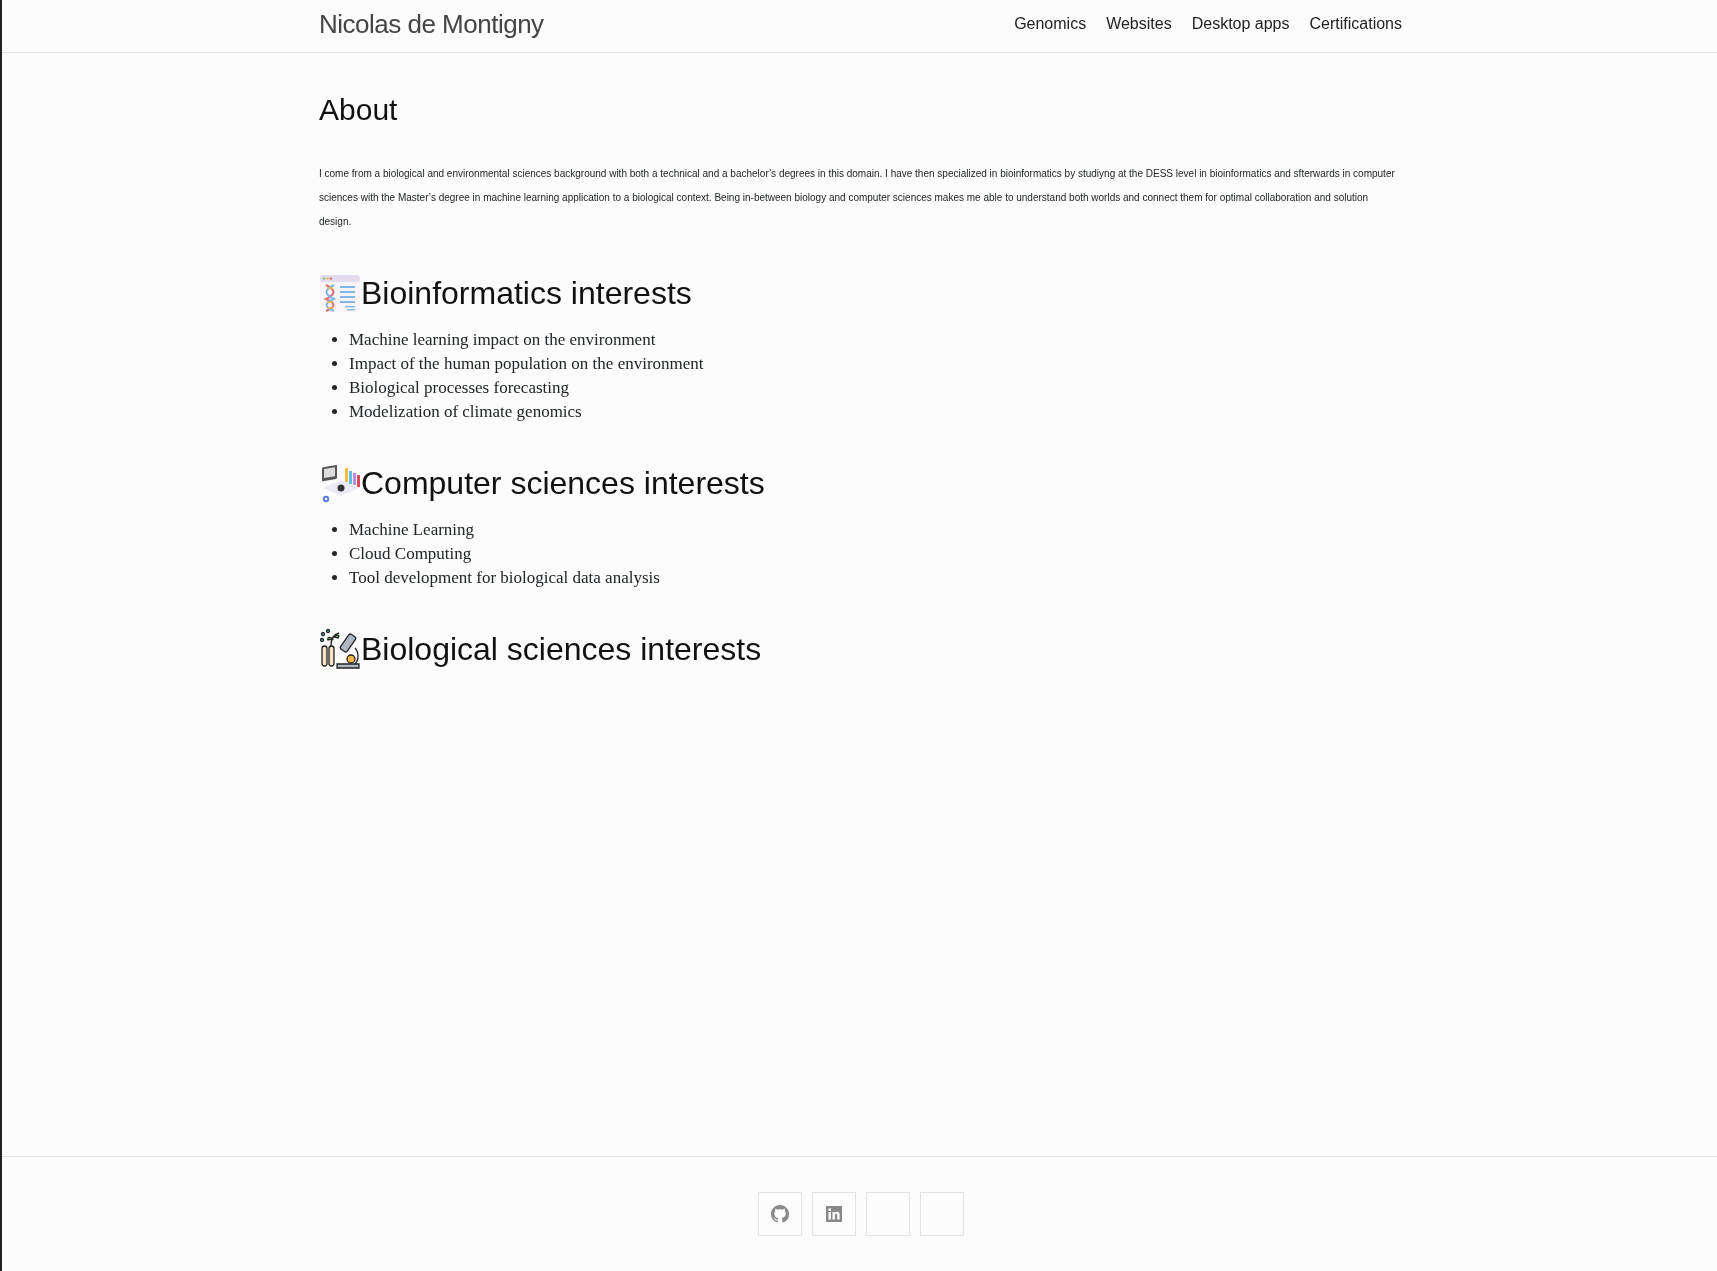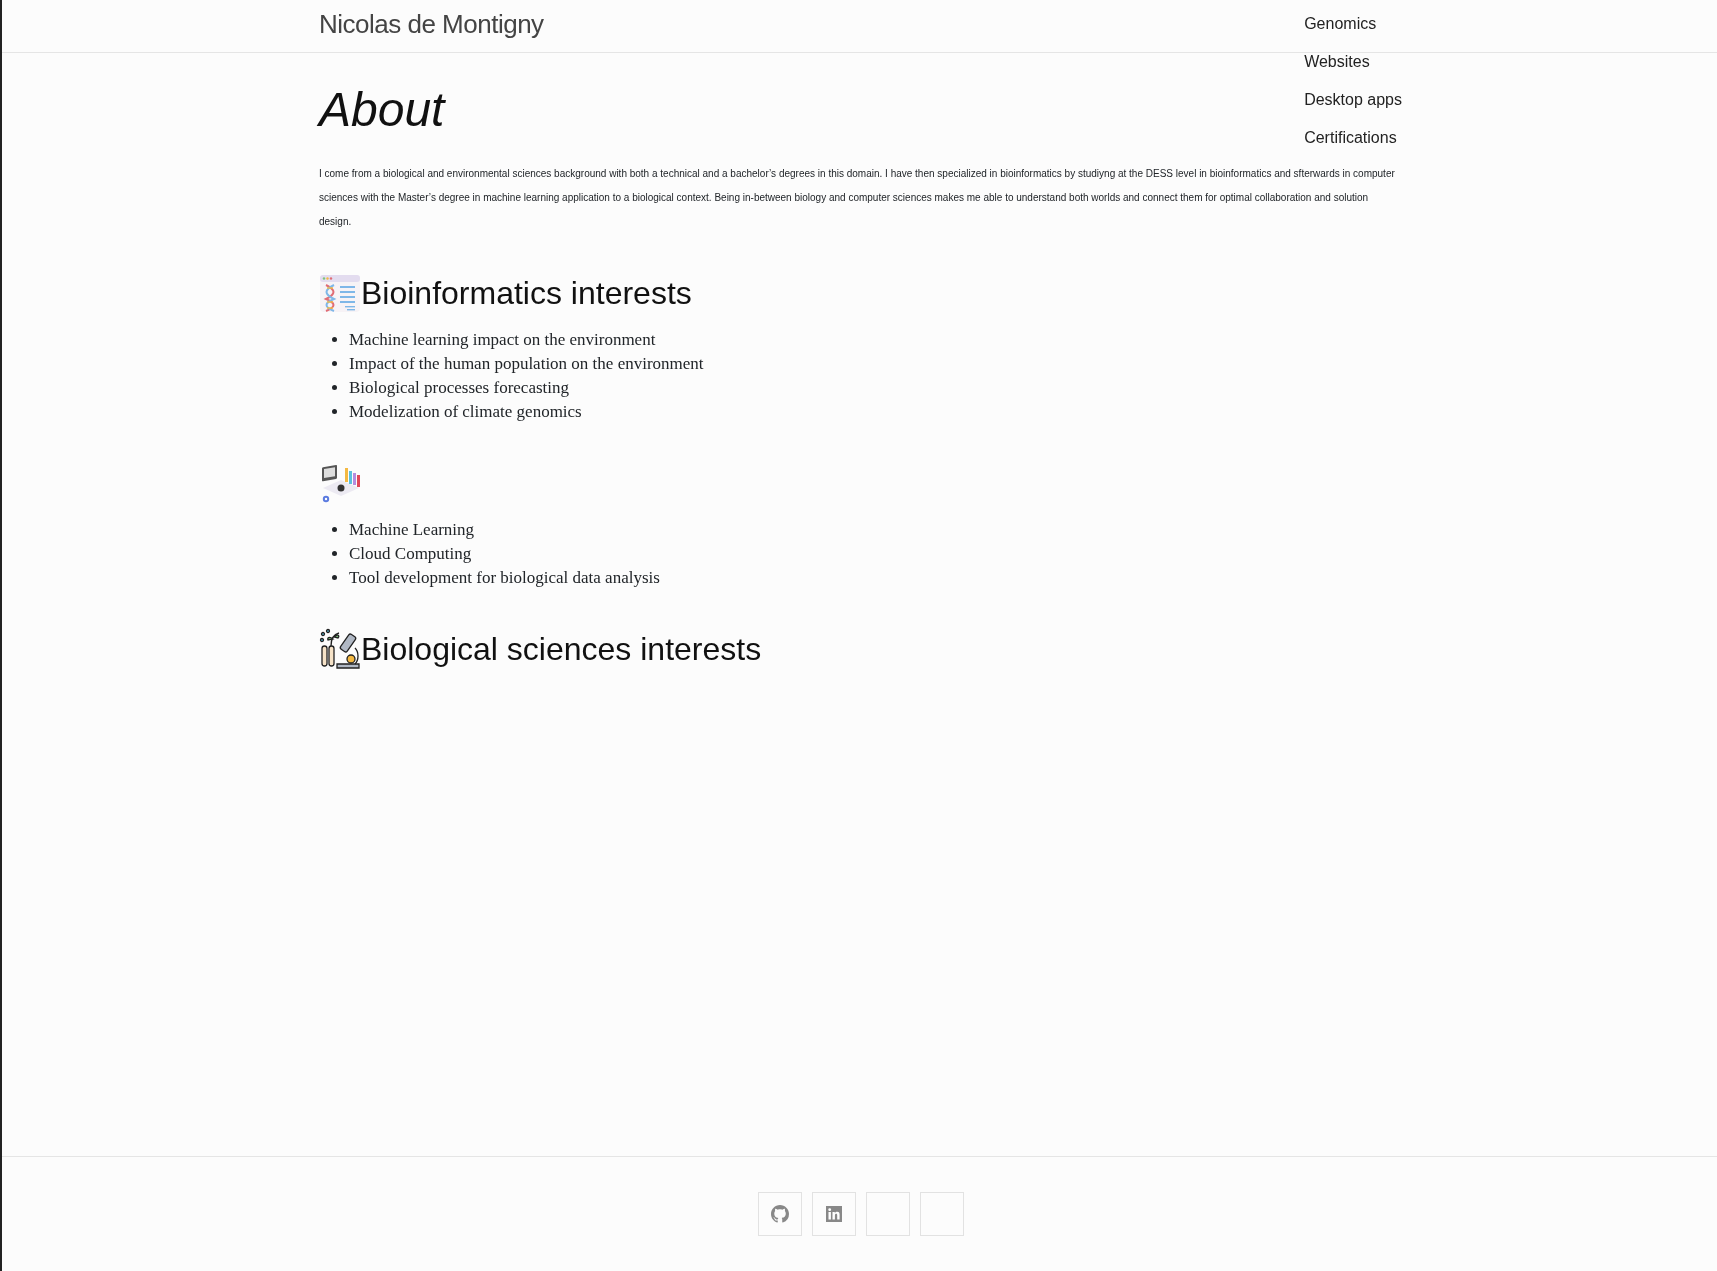--- a/index.html
+++ b/index.html
@@ -18,33 +18,33 @@
   }
   .brand {
     position: absolute; left: 317px; top: 9px;
     font-family: "Liberation Sans", sans-serif;
     font-size: 26px; font-weight: 400; color: #444;
     letter-spacing: -0.5px;
     text-decoration: none;
   }
   .nav-links {
     position: absolute; right: 315px; top: 15px;
-    display: flex; gap: 20px; flex-direction: column;
+    display: flex; gap: 20px;
   }
   .nav-link {
     font-family: "Liberation Sans", sans-serif;
     font-size: 16px; color: #222; text-decoration: none;
   }
   .container {
     position: absolute; left: 317px; top: 53px; width: 1084px;
   }
   .page-title {
     font-family: "Liberation Sans", sans-serif;
-    font-size: 48px; font-weight: 400; color: #111;
-    margin-top: 31px; line-height: 52px; font-style: italic;
+    font-size: 30px; font-weight: 400; color: #111;
+    margin-top: 31px; line-height: 52px;
   }
   .intro {
     font-family: "Liberation Sans", sans-serif;
     font-size: 10px; line-height: 24px; color: #212529;
     margin-top: 26px; width: 1084px;
   }
   .section { margin-top: 38px; }
   .section-heading {
     display: flex; align-items: center; gap: 0;
     font-family: "Liberation Sans", sans-serif;
@@ -126,20 +126,21 @@
         <rect x="3" y="6" width="15" height="14" rx="1" fill="#555" transform="skewY(-10)"></rect>
         <rect x="5" y="8" width="11" height="9" fill="#ddd" transform="skewY(-10)"></rect>
         <circle cx="22" cy="26" r="3.5" fill="#333"></circle>
         <rect x="26" y="6" width="3" height="14" fill="#f4b942"></rect>
         <rect x="30" y="9" width="3" height="13" fill="#5bc0de"></rect>
         <rect x="34" y="11" width="3" height="12" fill="#b58de0"></rect>
         <rect x="38" y="13" width="3" height="12" fill="#e0485a"></rect>
         <circle cx="7" cy="37" r="3.2" fill="#5b7be0"></circle>
         <circle cx="7" cy="37" r="1.2" fill="#fff"></circle>
       </svg>
+      <span>Computer sciences interests</span>
     </h2>
     <ul class="interest-list">
       <li>Machine Learning</li>
       <li>Cloud Computing</li>
       <li>Tool development for biological data analysis</li>
     </ul>
   </section>
 
   <section class="section">
     <h2 class="section-heading">

